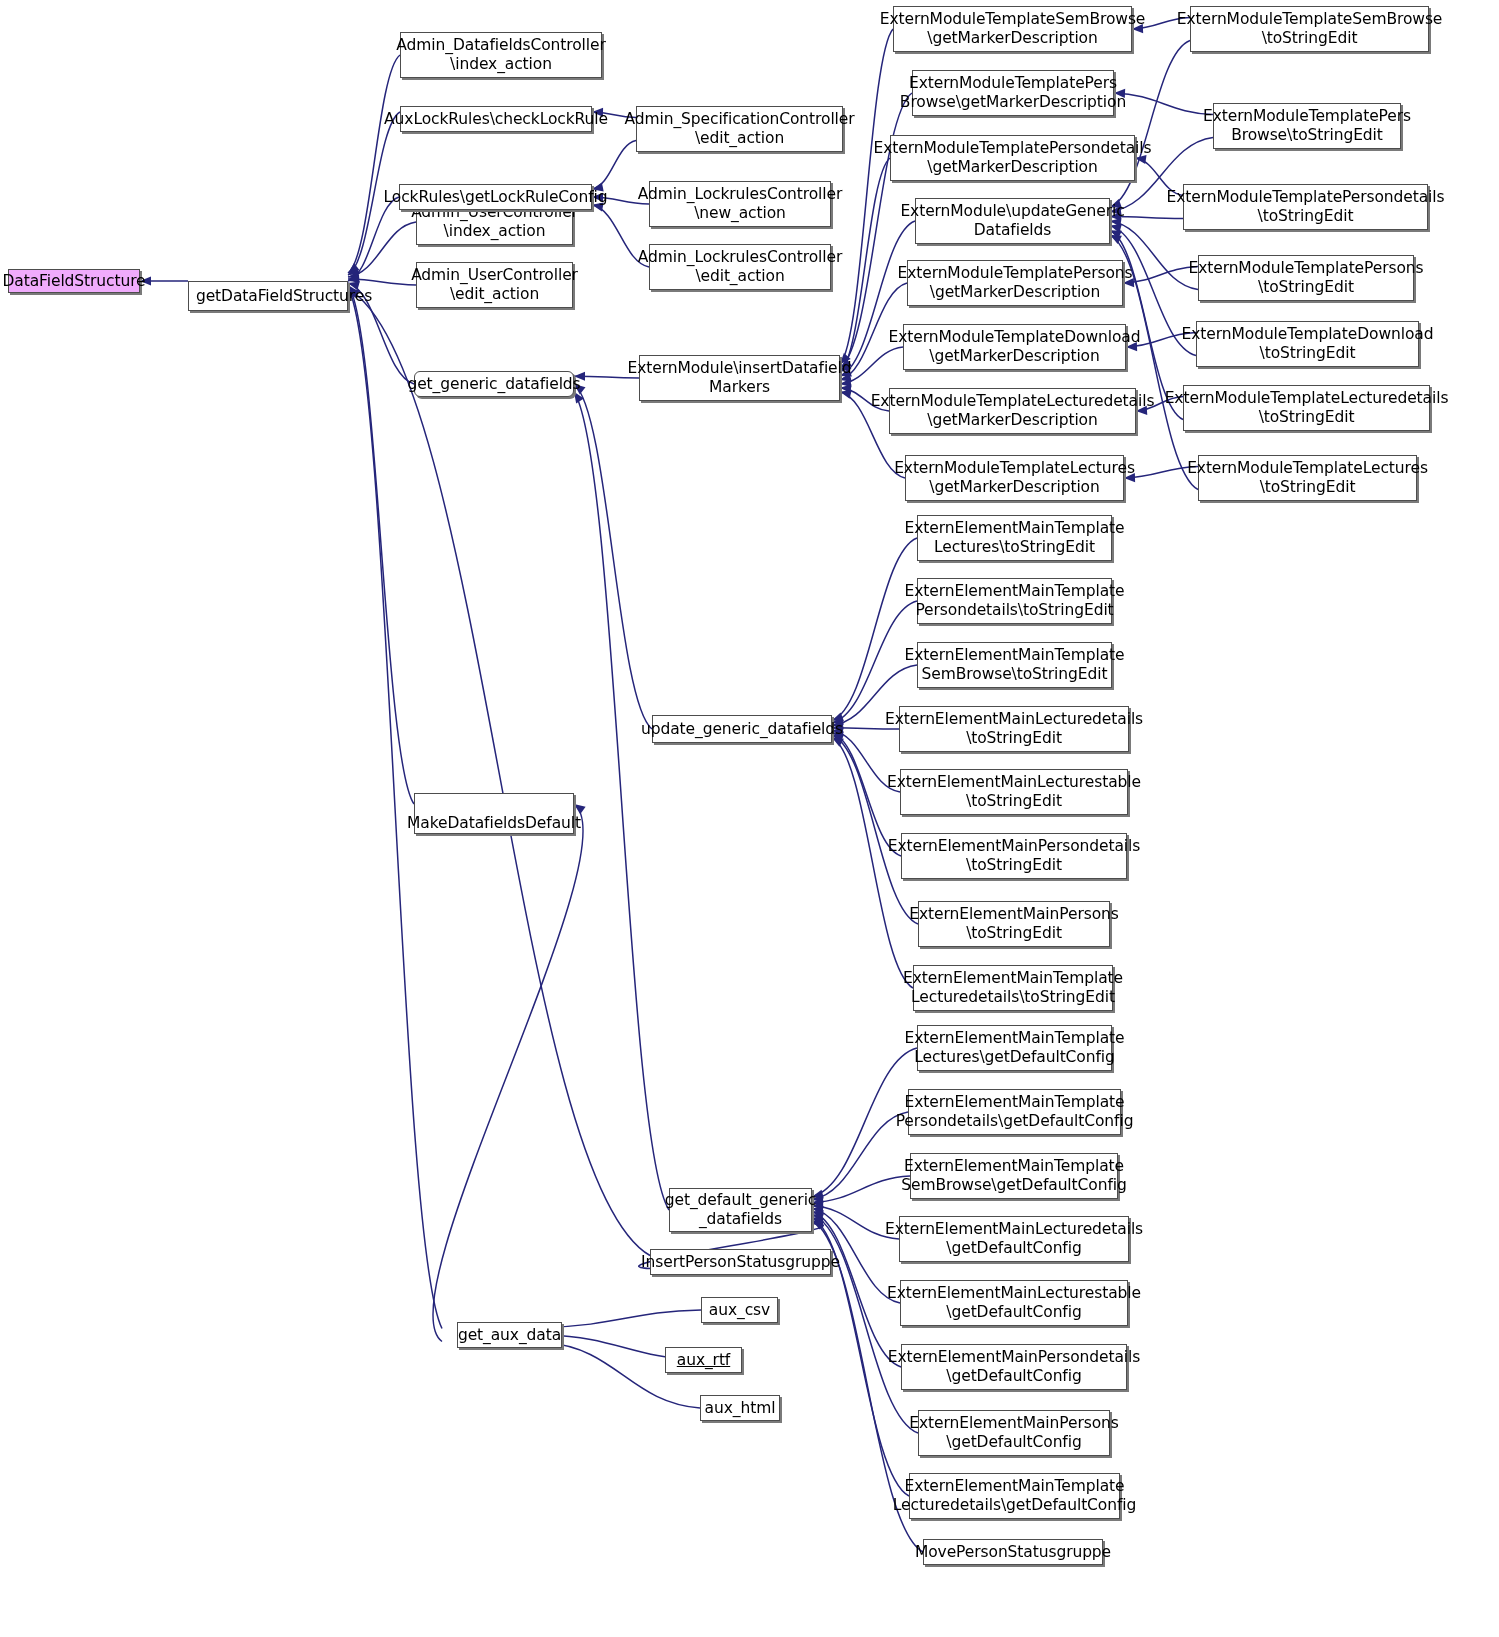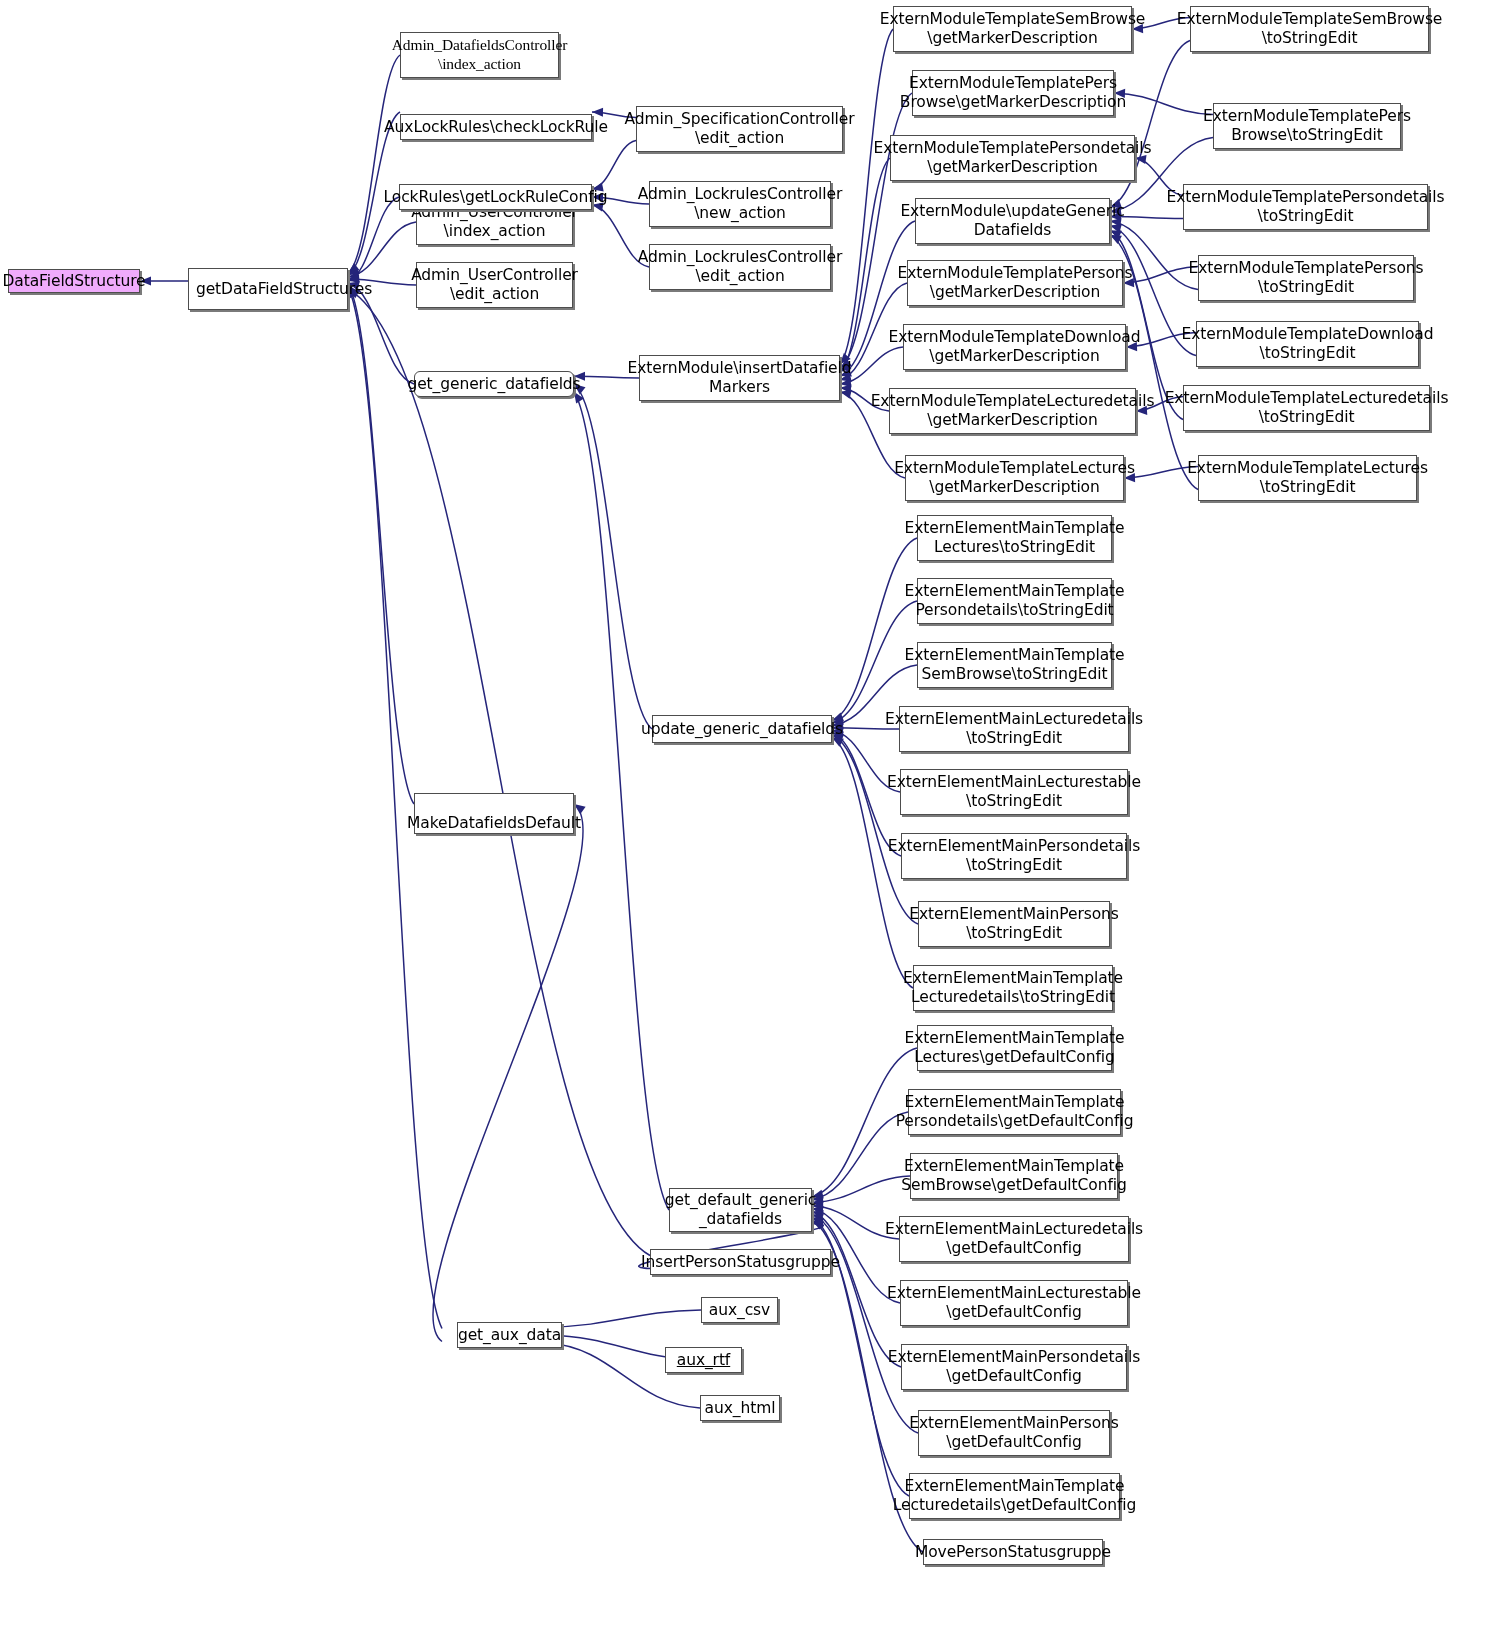--- a/index.html
+++ b/index.html
@@ -139,24 +139,24 @@
       <polygon points="0,0 -11,-4.6 -11,4.6" fill="#25257a" transform="translate(547,1327.2) rotate(178.86250166906763)"></polygon>
       <path d="M 701 1360 C 631.7 1358, 616.3 1337, 547 1335" fill="none" stroke="#25257a" stroke-width="1.5"></path>
       <polygon points="0,0 -11,-4.6 -11,4.6" fill="#25257a" transform="translate(547,1335) rotate(-178.3469010038838)"></polygon>
       <path d="M 700 1408 C 631.15 1402.784, 615.85 1348.0159999999998, 547 1342.8" fill="none" stroke="#25257a" stroke-width="1.5"></path>
       <polygon points="0,0 -11,-4.6 -11,4.6" fill="#25257a" transform="translate(547,1342.8) rotate(-175.6676107955562)"></polygon>
       <path d="M 442 1341.5 C 382.6 1298.5, 633.4 847, 574 804" fill="none" stroke="#25257a" stroke-width="1.5"></path>
       <polygon points="0,0 -11,-4.6 -11,4.6" fill="#25257a" transform="translate(574,804) rotate(-144.09900571105234)"></polygon>
     </svg>
   <div id="node-layer">
       <div class="node root" style="left: 8px; top: 269px; width: 132px; height: 24px;"><span>DataFieldStructure</span></div>
-      <div class="node" style="left: 188px; top: 268px; width: 160px; height: 42px; padding-left: 32px;"><span>getDataFieldStructures</span></div>
-      <div class="node" style="left: 400px; top: 32px; width: 159px; height: 46px; font-family: Liberation Serif, serif;"><span>Admin_DatafieldsController
+      <div class="node" style="left: 188px; top: 281px; width: 160px; height: 30px; padding-left: 32px;"><span>getDataFieldStructures</span></div>
+      <div class="node" style="left: 400px; top: 32px; width: 202px; height: 46px;"><span>Admin_DatafieldsController
 \index_action</span></div>
-      <div class="node" style="left: 400px; top: 114px; width: 192px; height: 26px;"><span>AuxLockRules\checkLockRule</span></div>
+      <div class="node" style="left: 400px; top: 106px; width: 192px; height: 26px;"><span>AuxLockRules\checkLockRule</span></div>
       <div class="node" style="left: 416px; top: 199px; width: 157px; height: 46px;"><span>Admin_UserController
 \index_action</span></div>
       <div class="node" style="left: 416px; top: 262px; width: 157px; height: 46px;"><span>Admin_UserController
 \edit_action</span></div>
       <div class="node" style="left: 399px; top: 184px; width: 193px; height: 26px;"><span>LockRules\getLockRuleConfig</span></div>
       <div class="node" style="left: 414px; top: 371px; width: 160px; height: 26px; border-radius: 6px;"><span>get_generic_datafields</span></div>
       <div class="node" style="left: 414px; top: 793px; width: 160px; height: 41px; align-items: flex-end;"><span>MakeDatafieldsDefault</span></div>
       <div class="node" style="left: 442px; top: 1322px; width: 105px; height: 26px; margin-left: 15px;"><span>get_aux_data</span></div>
       <div class="node" style="left: 636px; top: 106px; width: 207px; height: 46px;"><span>Admin_SpecificationController
 \edit_action</span></div>

